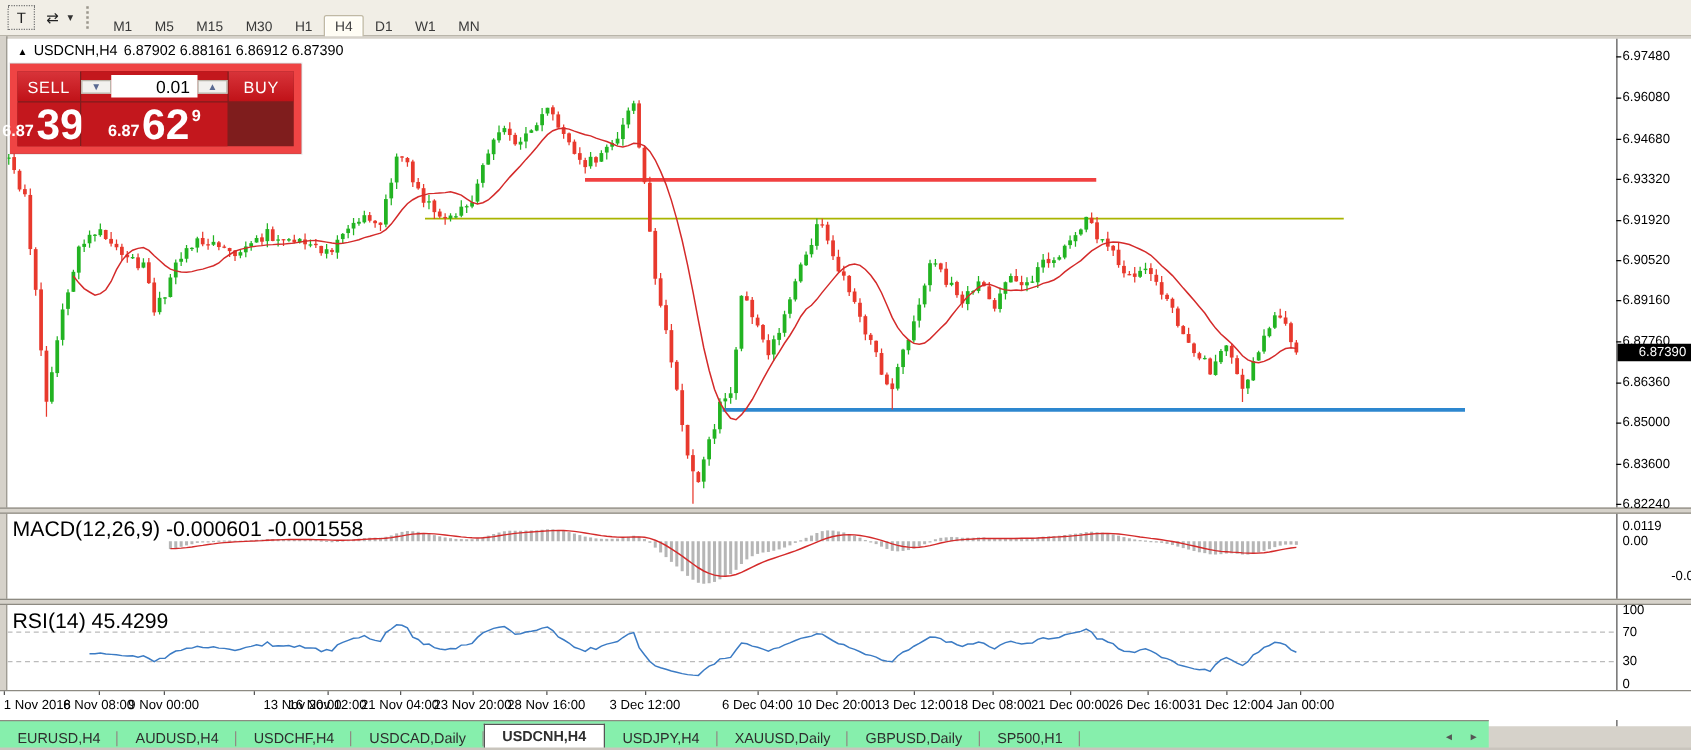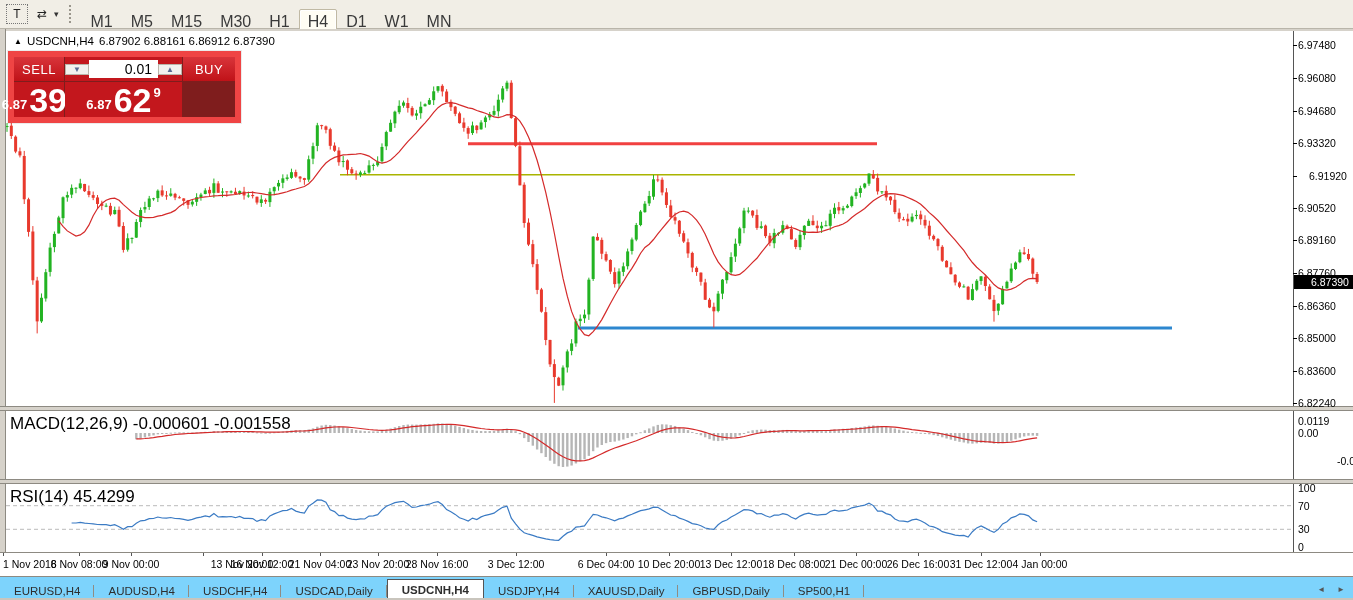--- a/index.html
+++ b/index.html
@@ -8,21 +8,21 @@
   .app{position:relative;width:1353px;height:600px;}
 
   
   .toolbar{position:absolute;left:0;top:0;width:1353px;height:28px;background:#f1eee6;
            border-bottom:1px solid #b9b5aa;display:flex;align-items:center;}
   .tool-btn{height:20px;min-width:20px;display:flex;align-items:center;justify-content:center;
             margin-left:4px;color:#222;font-size:12px;cursor:default;}
   .t-tool{border:1px dotted #777;width:18px;height:18px;font-size:12px;margin-left:6px;}
   .caret{font-size:9px;color:#333;margin-left:2px;}
   .grip{width:3px;height:18px;border-left:2px dotted #9a968c;margin:0 8px 0 10px;}
-  .tf-btn{padding:3px 8px;font-size:16px;color:#3a3a3a;border:1px solid transparent;border-radius:2px;margin-top:16px;}
+  .tf-btn{padding:3px 8px;font-size:11px;color:#3a3a3a;border:1px solid transparent;border-radius:2px;margin-top:16px;}
   .tf-btn.active{background:#fffdf4;border:1px solid #c0b9a4;box-shadow:inset 0 0 0 1px #fff;}
 
   
   .chart-window{position:absolute;left:0;top:29px;width:1353px;height:548px;background:#d6d2ca;}
   .win-left{position:absolute;left:0;top:0;width:5px;height:548px;background:#d6d2ca;border-right:1px solid #8d8a82;}
   .plot-bg{position:absolute;left:6px;top:2px;width:1287px;height:550px;background:#fff;}
   .axis-bg{position:absolute;left:1293px;top:2px;width:60px;height:550px;background:#fff;border-left:1px solid #555;}
   svg{position:absolute;left:6px;overflow:hidden;}
   .sep{position:absolute;left:0;width:1353px;height:3px;background:#d6d2ca;border-top:1px solid #8d8a82;border-bottom:1px solid #8d8a82;}
 
@@ -52,21 +52,21 @@
 
   .ind-label{position:absolute;font-size:17px;color:#000;z-index:5;white-space:nowrap;}
 
   
   .time-axis{position:absolute;left:0;top:552px;width:1353px;height:23px;background:#fff;border-top:1px solid #8d8a82;}
   .time-label{position:absolute;top:5px;font-size:10.5px;color:#000;white-space:nowrap;transform:translateX(-50%);}
   .time-label.first{transform:none;}
   .time-tick{position:absolute;top:0;width:1px;height:3px;background:#555;}
 
   
-  .tabbar{position:absolute;left:0;top:576px;width:1353px;height:24px;background:#7dd3fc;
+  .tabbar{position:absolute;left:0;top:576px;width:1191px;height:24px;background:#86efac;
           border-top:1px solid #8d8a82;display:flex;align-items:flex-end;}
   .tab{height:20px;line-height:20px;padding:0 14px;font-size:11.5px;color:#2e2e2e;position:relative;cursor:pointer;}
   .tab:not(.active):after{content:"";position:absolute;right:0;top:4px;height:12px;border-right:1px solid #8f8c84;}
   .tab.active{background:#fff;font-weight:bold;border:1px solid #555;border-bottom:none;height:21px;line-height:21px;}
   .tab-arrows{margin-left:auto;margin-right:8px;display:flex;gap:12px;align-items:center;height:100%;}
   .tab-arrow{font-size:8px;color:#555;cursor:pointer;}
   .bottom-strip{position:absolute;left:0;top:598px;width:1353px;height:2px;background:#c9c5bd;}
 </style>
 </head>
 <body>
@@ -834,21 +834,21 @@
 
     <div id="axis-layer">
         <div class="axis-label" style="top: 10px;">6.97480</div>
         <div class="axis-tick" style="top: 16px;"></div>
         <div class="axis-label" style="top: 42.8793px;">6.96080</div>
         <div class="axis-tick" style="top: 48.8793px;"></div>
         <div class="axis-label" style="top: 75.7586px;">6.94680</div>
         <div class="axis-tick" style="top: 81.7586px;"></div>
         <div class="axis-label" style="top: 107.698px;">6.93320</div>
         <div class="axis-tick" style="top: 113.698px;"></div>
-        <div class="axis-label" style="top: 140.578px; margin-left: 11px;">6.91920</div>
+        <div class="axis-label" style="top: 140.578px;">6.91920</div>
         <div class="axis-tick" style="top: 146.578px;"></div>
         <div class="axis-label" style="top: 173.457px;">6.90520</div>
         <div class="axis-tick" style="top: 179.457px;"></div>
         <div class="axis-label" style="top: 205.397px;">6.89160</div>
         <div class="axis-tick" style="top: 211.397px;"></div>
         <div class="axis-label" style="top: 238.276px;">6.87760</div>
         <div class="axis-tick" style="top: 244.276px;"></div>
         <div class="axis-label" style="top: 271.155px;">6.86360</div>
         <div class="axis-tick" style="top: 277.155px;"></div>
         <div class="axis-label" style="top: 303.095px;">6.85000</div>

